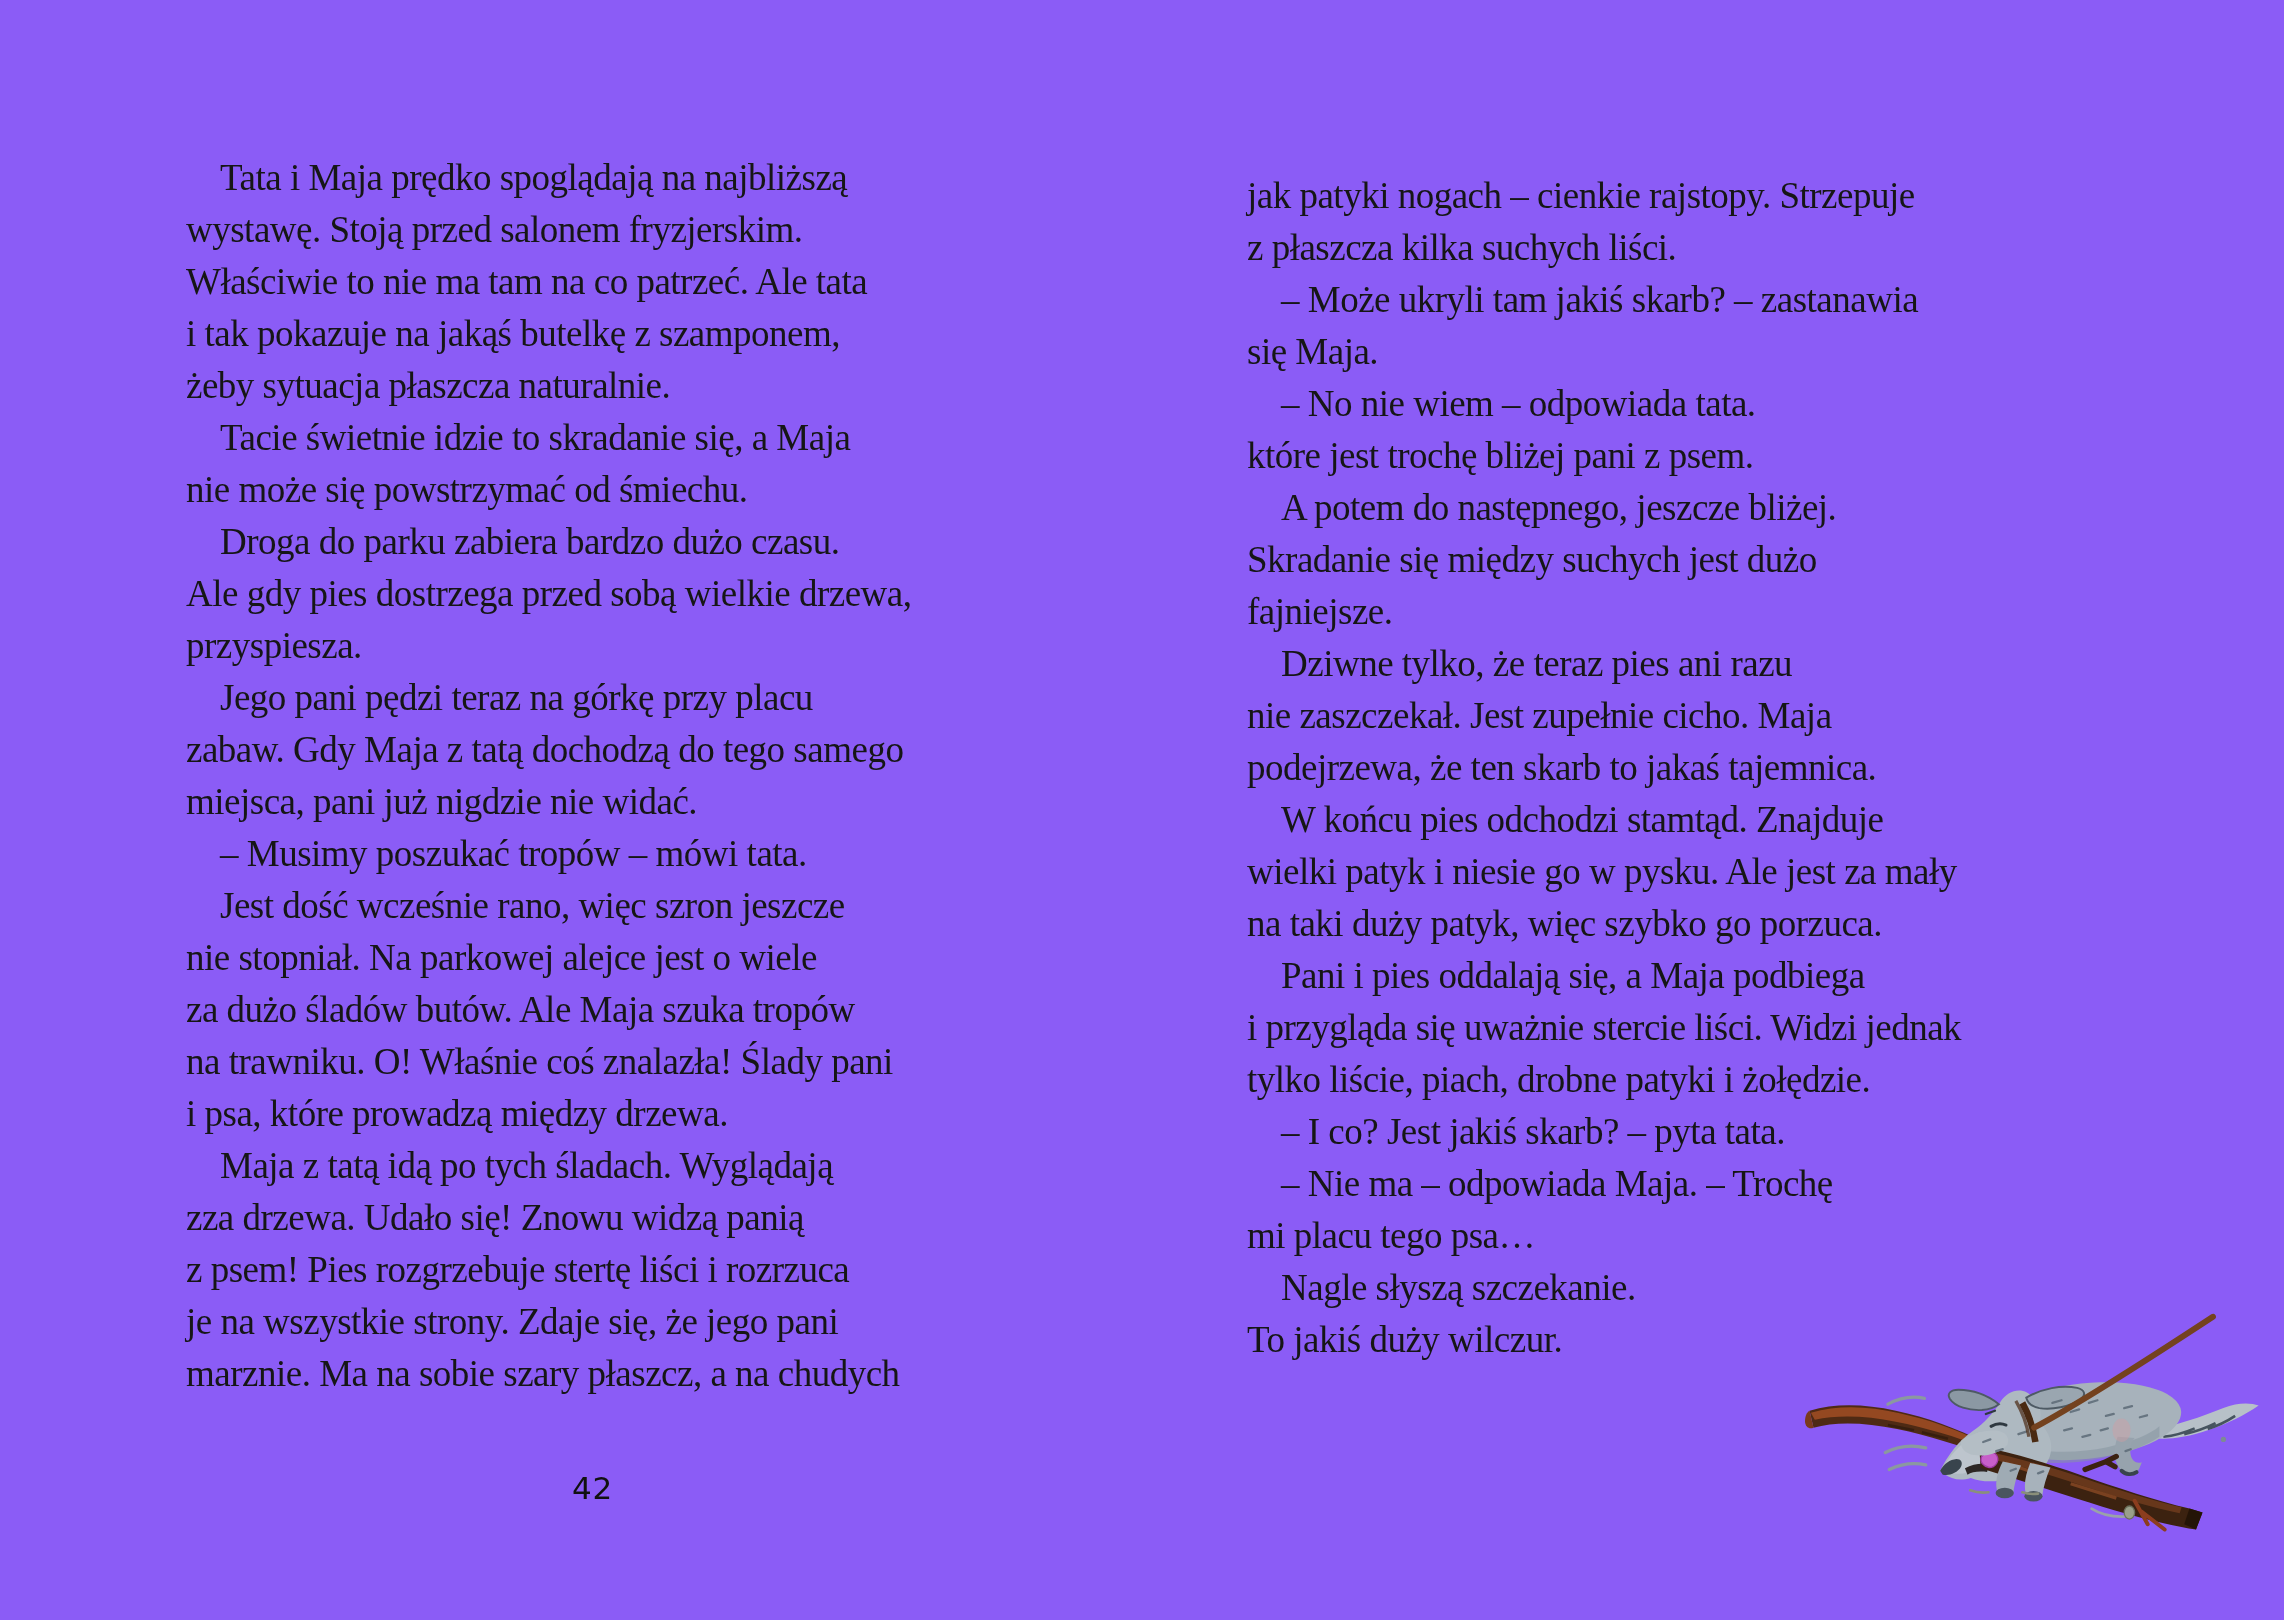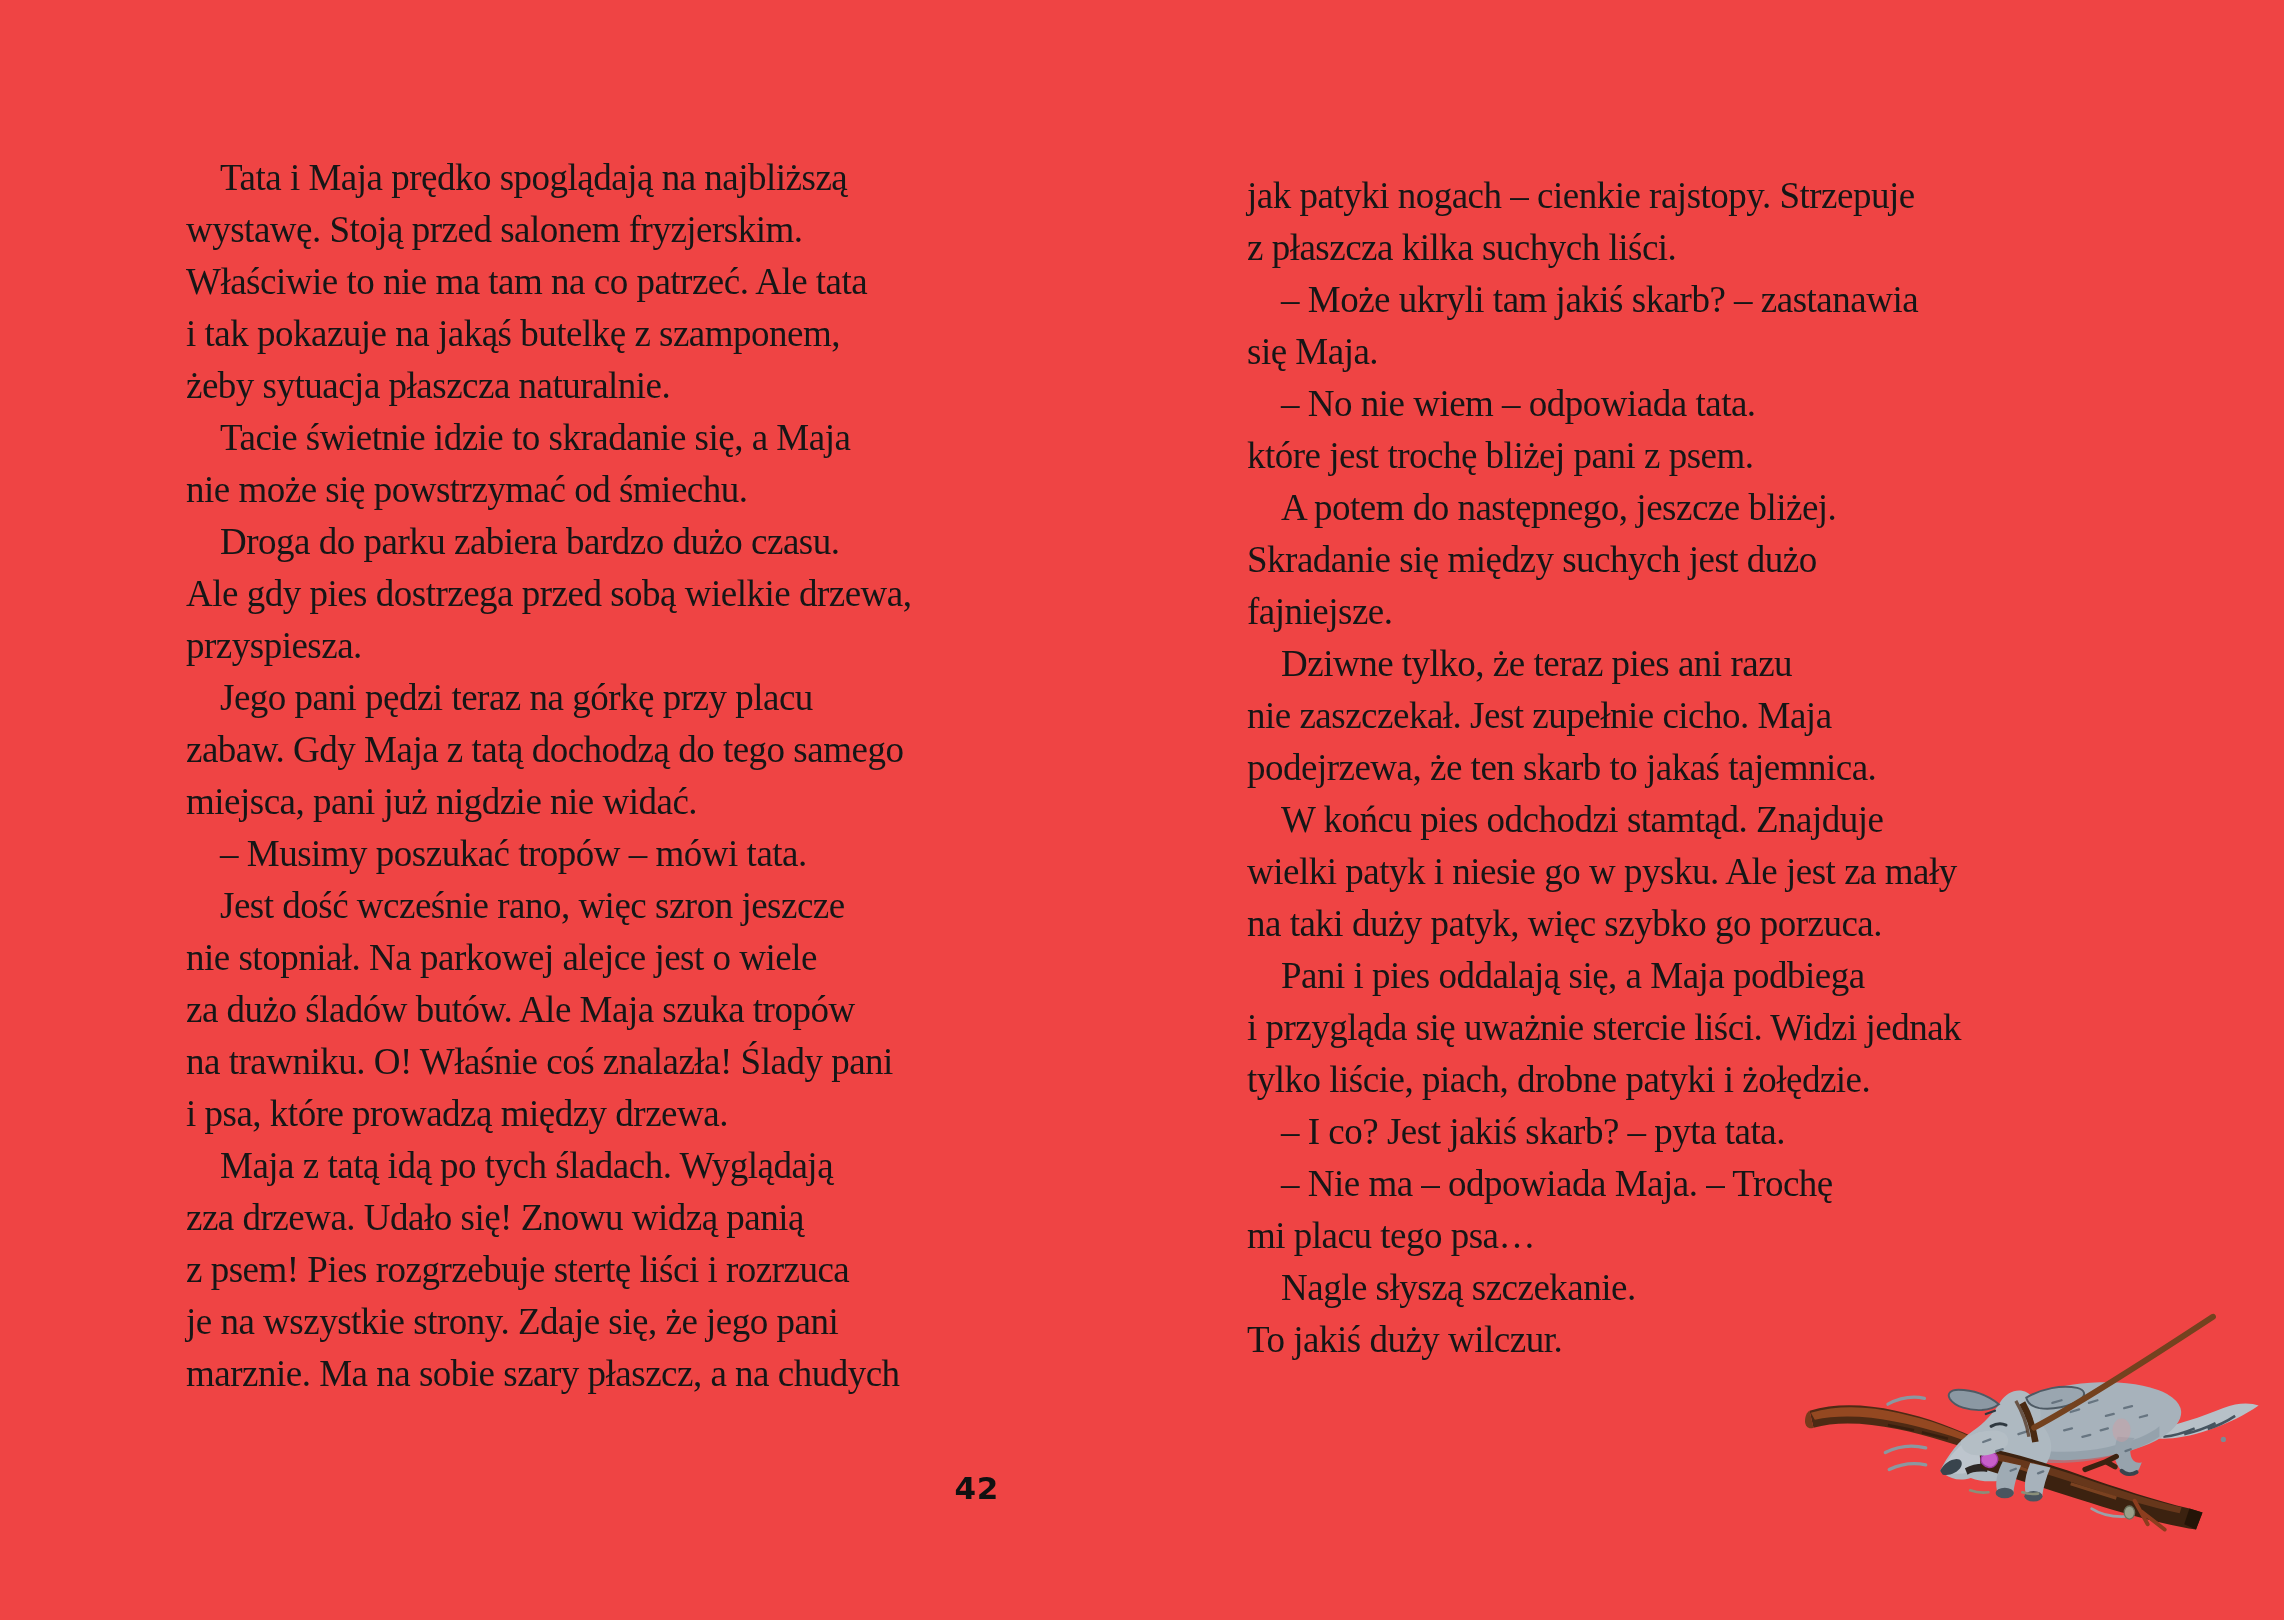--- a/index.html
+++ b/index.html
@@ -1,24 +1,24 @@
 <!DOCTYPE html>
 <html style="font-size:10.5px"><head>
 <meta charset="utf-8">
 <style>
   html,body{margin:0;padding:0;background:#ffffff;}
-  .spread{position:relative;width:2284px;height:1620px;background:#ef4444;overflow:hidden;
+  .spread{position:relative;width:2284px;height:1620px;background:#8b5cf6;overflow:hidden;
           font-family:"Liberation Serif", serif;color:#161616;}
   .column{position:absolute;font-size:37px;letter-spacing:-0.5px;}
   .column .line{height:52px;line-height:52px;white-space:pre;}
   .column .line.indent{padding-left:34px;}
   .col-left{left:186px;top:152px;width:823px;}
   .col-right{left:1247px;top:170px;width:849px;}
-  .page-number{position:absolute;left:186px;top:1470px;width:813px;text-align:right;
-               font-family:"DejaVu Sans", sans-serif;font-weight:700;font-size:31px;
+  .page-number{position:absolute;left:186px;top:1470px;width:813px;text-align:center;
+               font-family:"DejaVu Sans", sans-serif;font-weight:400;font-size:31px;
                letter-spacing:0.7px;color:#111111;}
   .illustration{position:absolute;left:1790px;top:1306px;width:483px;height:229px;}
 </style>
 </head>
 <body>
 
 <div class="spread">
 
   <div class="column col-left" id="left-column">
       <div class="line indent">Tata i Maja prędko spoglądają na najbliższą</div>

